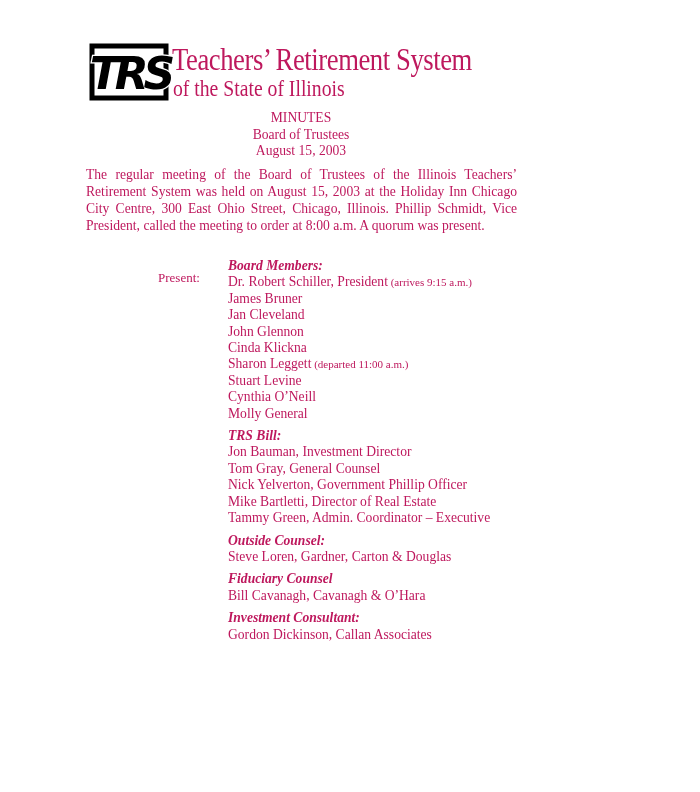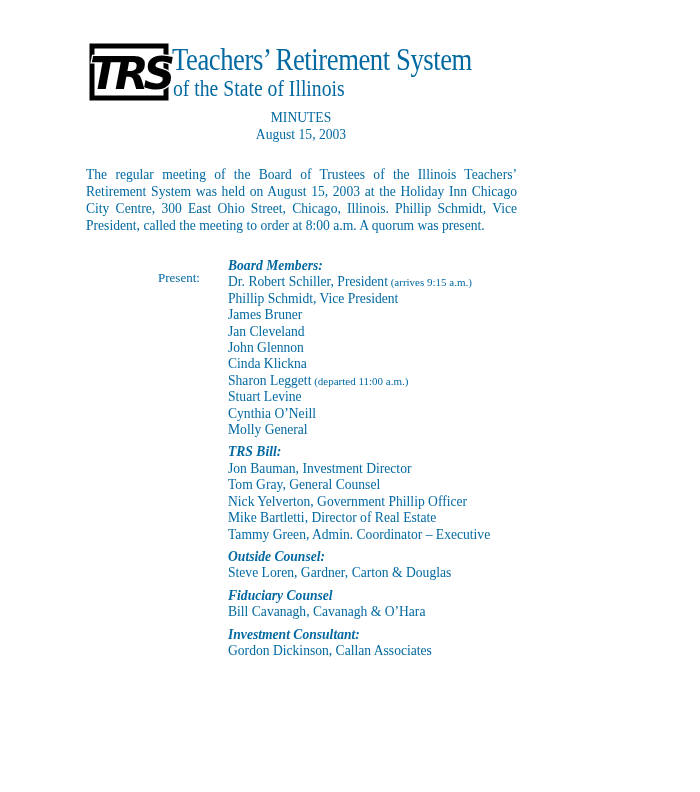--- a/index.html
+++ b/index.html
@@ -5,21 +5,21 @@
   html, body {
     margin: 0;
     padding: 0;
     background: #ffffff;
   }
   .page {
     position: relative;
     width: 572px;
     height: 792px;
     background: #ffffff;
-    color: #0369a1;
+    color: #be185d;
     font-family: "Liberation Serif", serif;
     overflow: hidden;
   }
   .logo {
     position: absolute;
     left: 89px;
     top: 43px;
     width: 80px;
     height: 58px;
   }
@@ -96,32 +96,32 @@
       <rect x="3" y="3" width="74" height="52" fill="none" stroke="#000000" stroke-width="5"></rect>
       <text x="41" y="46" text-anchor="middle" font-family="'DejaVu Sans', sans-serif" font-weight="bold" font-style="italic" font-size="44" letter-spacing="-5" fill="#000000" stroke="#ffffff" stroke-width="2.5" paint-order="stroke">TRS</text>
     </svg>
   </div>
 
   <div class="org-name">Teachers’ Retirement System</div>
   <div class="org-sub">of the State of Illinois</div>
 
   <div class="doc-title">
     <div>MINUTES</div>
+    <div>Board of Trustees</div>
     <div>August 15, 2003</div>
   </div>
 
   <div class="intro">The regular meeting of the Board of Trustees of the Illinois Teachers’ Retirement System was held on August 15, 2003 at the Holiday Inn Chicago City Centre, 300 East Ohio Street, Chicago, Illinois.  Phillip Schmidt, Vice President, called the meeting to order at 8:00 a.m.  A quorum was present.</div>
 
   <div class="present-label">Present:</div>
 
   <div class="groups">
       <div class="group">
         <div class="group-heading">Board Members:</div>
         <div class="member"><span>Dr. Robert Schiller, President</span><span class="note"> (arrives 9:15 a.m.)</span></div>
-        <div class="member"><span>Phillip Schmidt, Vice President</span></div>
         <div class="member"><span>James Bruner</span></div>
         <div class="member"><span>Jan Cleveland</span></div>
         <div class="member"><span>John Glennon</span></div>
         <div class="member"><span>Cinda Klickna</span></div>
         <div class="member"><span>Sharon Leggett</span><span class="note"> (departed 11:00 a.m.)</span></div>
         <div class="member"><span>Stuart Levine</span></div>
         <div class="member"><span>Cynthia O’Neill</span></div>
         <div class="member"><span>Molly General</span></div>
       </div>
       <div class="group">

